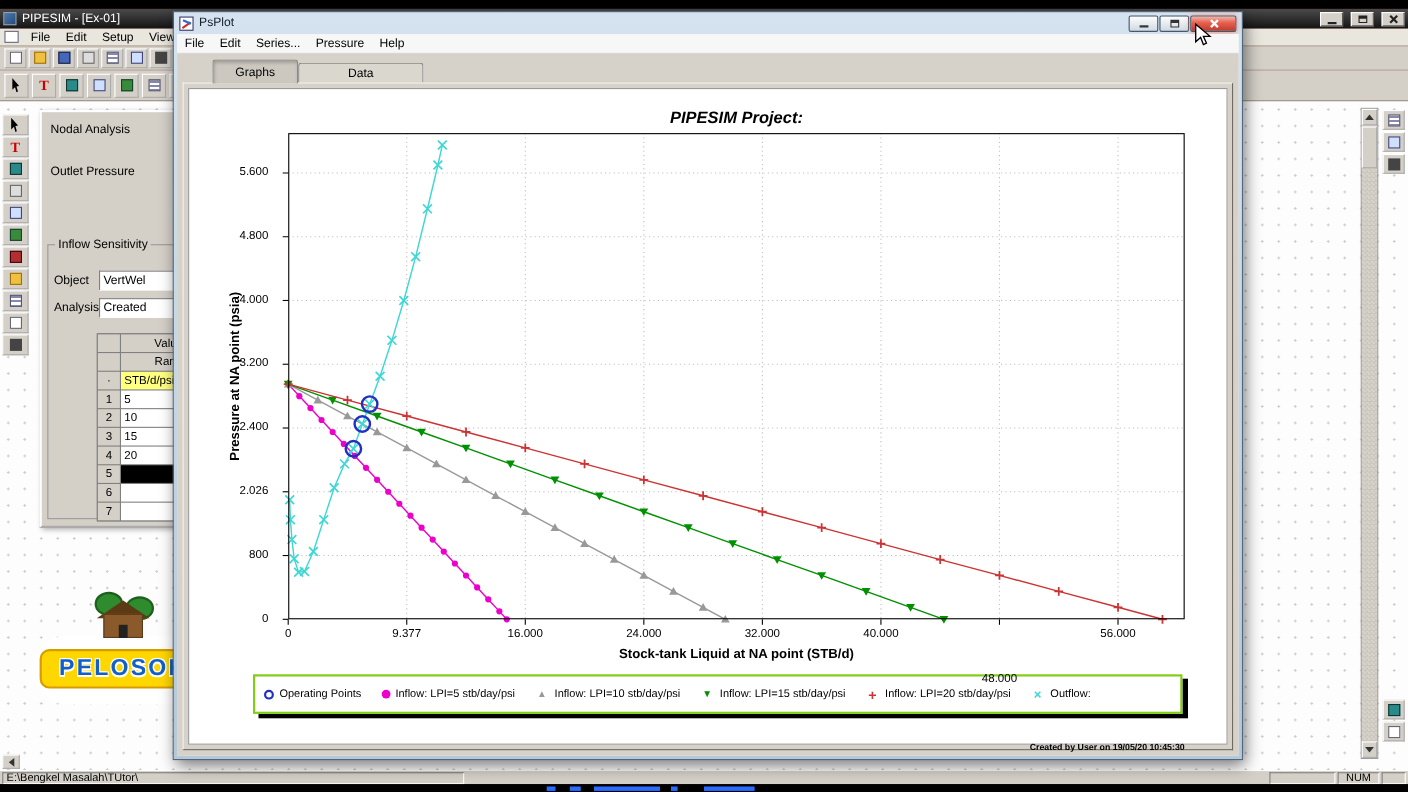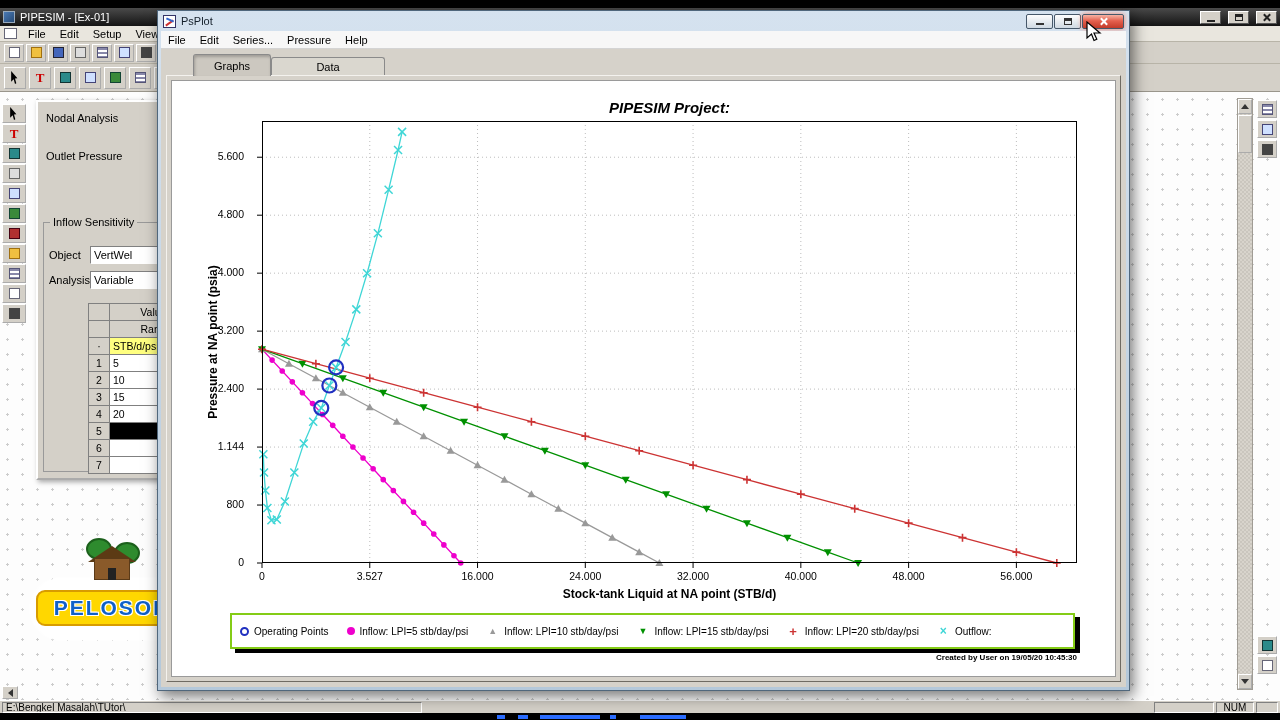--- a/index.html
+++ b/index.html
@@ -148,21 +148,21 @@
   .legend-row { display:flex; align-items:center; gap:18px; height:15px; font-size:10px; }
   .legend-item { display:flex; align-items:center; gap:5px; white-space:nowrap; }
   .lm { display:inline-flex; width:13px; justify-content:center; align-items:center; }
   .lm-co { width:9px; height:9px; border:2px solid; border-radius:50%; }
   .lm-c { width:8px; height:8px; border-radius:50%; }
   .lm-t { font-size:9px; line-height:1; }
   .lm-plus { font-size:13px; font-weight:bold; line-height:1; }
 
   .chart-footer { position:absolute; left:90px; top:572px; width:815px; text-align:right; }
   .cf-brand { font-size:9px; font-weight:bold; }
-  .cf-created { font-size:8px; font-weight:bold; }
+  .cf-created { font-size:8px; font-weight:bold;margin-top:22px; }
 
   
   .cursor { position:absolute; left:928px; top:10px; z-index:99; }
 
   
   .logo { position:absolute; left:28px; top:530px; width:172px; height:120px; z-index:12; }
   .logo-cloud { position:absolute; left:2px; top:40px; width:162px; height:62px; background:#fff;
       border-radius:40px; box-shadow:0 0 6px rgba(255,255,255,.9); }
   .tree { position:absolute; width:26px; height:22px; background:#2e8b2e; border-radius:50%; border:2px solid #1c601c; }
   .tree1 { left:58px; top:0; } .tree2 { left:86px; top:4px; }
@@ -307,21 +307,21 @@
           <span class="combo">
             <span class="combo-value">VertWel</span>
             <span class="combo-btn">
                 <span class="tri-dn"></span>
               </span>
           </span>
         </div>
         <div class="nd-row nd-var">
           <span>Analysis</span>
           <span class="combo">
-            <span class="combo-value">Variable</span>
+            <span class="combo-value">Created</span>
             <span class="combo-btn">
                 <span class="tri-dn"></span>
               </span>
           </span>
         </div>
         <div class="nd-table">
             <div class="tcell hdr"></div>
             <div class="tcell hdr">Values</div>
             <div class="tcell hdr"></div>
             <div class="tcell hdr">Range</div>
@@ -576,30 +576,30 @@
                     <div class="legend-item">
                       <span class="lm lm-t" style="color: rgb(63, 214, 214); font-size: 12px; font-weight: bold;">×</span>
                       <span>Outflow:</span>
                     </div>
                   </div>
               </div>
               <div class="chart-footer">
                 <div class="cf-created">Created by User on 19/05/20 10:45:30</div>
               </div>
             <div class="xtick" style="left: 54px;">0</div>
-                <div class="xtick" style="left: 161.769px;">3.527</div>
+                <div class="xtick" style="left: 161.769px;">9.377</div>
                 <div class="xtick" style="left: 269.537px;">16.000</div>
                 <div class="xtick" style="left: 377.306px;">24.000</div>
                 <div class="xtick" style="left: 485.074px;">32.000</div>
                 <div class="xtick" style="left: 592.843px;">40.000</div>
-                <div class="xtick" style="left: 700.612px;">48.000</div>
+                <div class="xtick" style="left: 700.612px; margin-top: 41px;">48.000</div>
                 <div class="xtick" style="left: 808.38px;">56.000</div>
                 <div class="ytick" style="top: 475px;">0</div>
                 <div class="ytick" style="top: 417.033px;">800</div>
-                <div class="ytick" style="top: 359.066px;">1.144</div>
+                <div class="ytick" style="top: 359.066px;">2.026</div>
                 <div class="ytick" style="top: 301.098px;">2.400</div>
                 <div class="ytick" style="top: 243.131px;">3.200</div>
                 <div class="ytick" style="top: 185.164px;">4.000</div>
                 <div class="ytick" style="top: 127.197px;">4.800</div>
                 <div class="ytick" style="top: 69.2295px;">5.600</div>
               </div>
           </div>
         </div>
       </div>
       <svg class="cursor" width="16" height="22">

